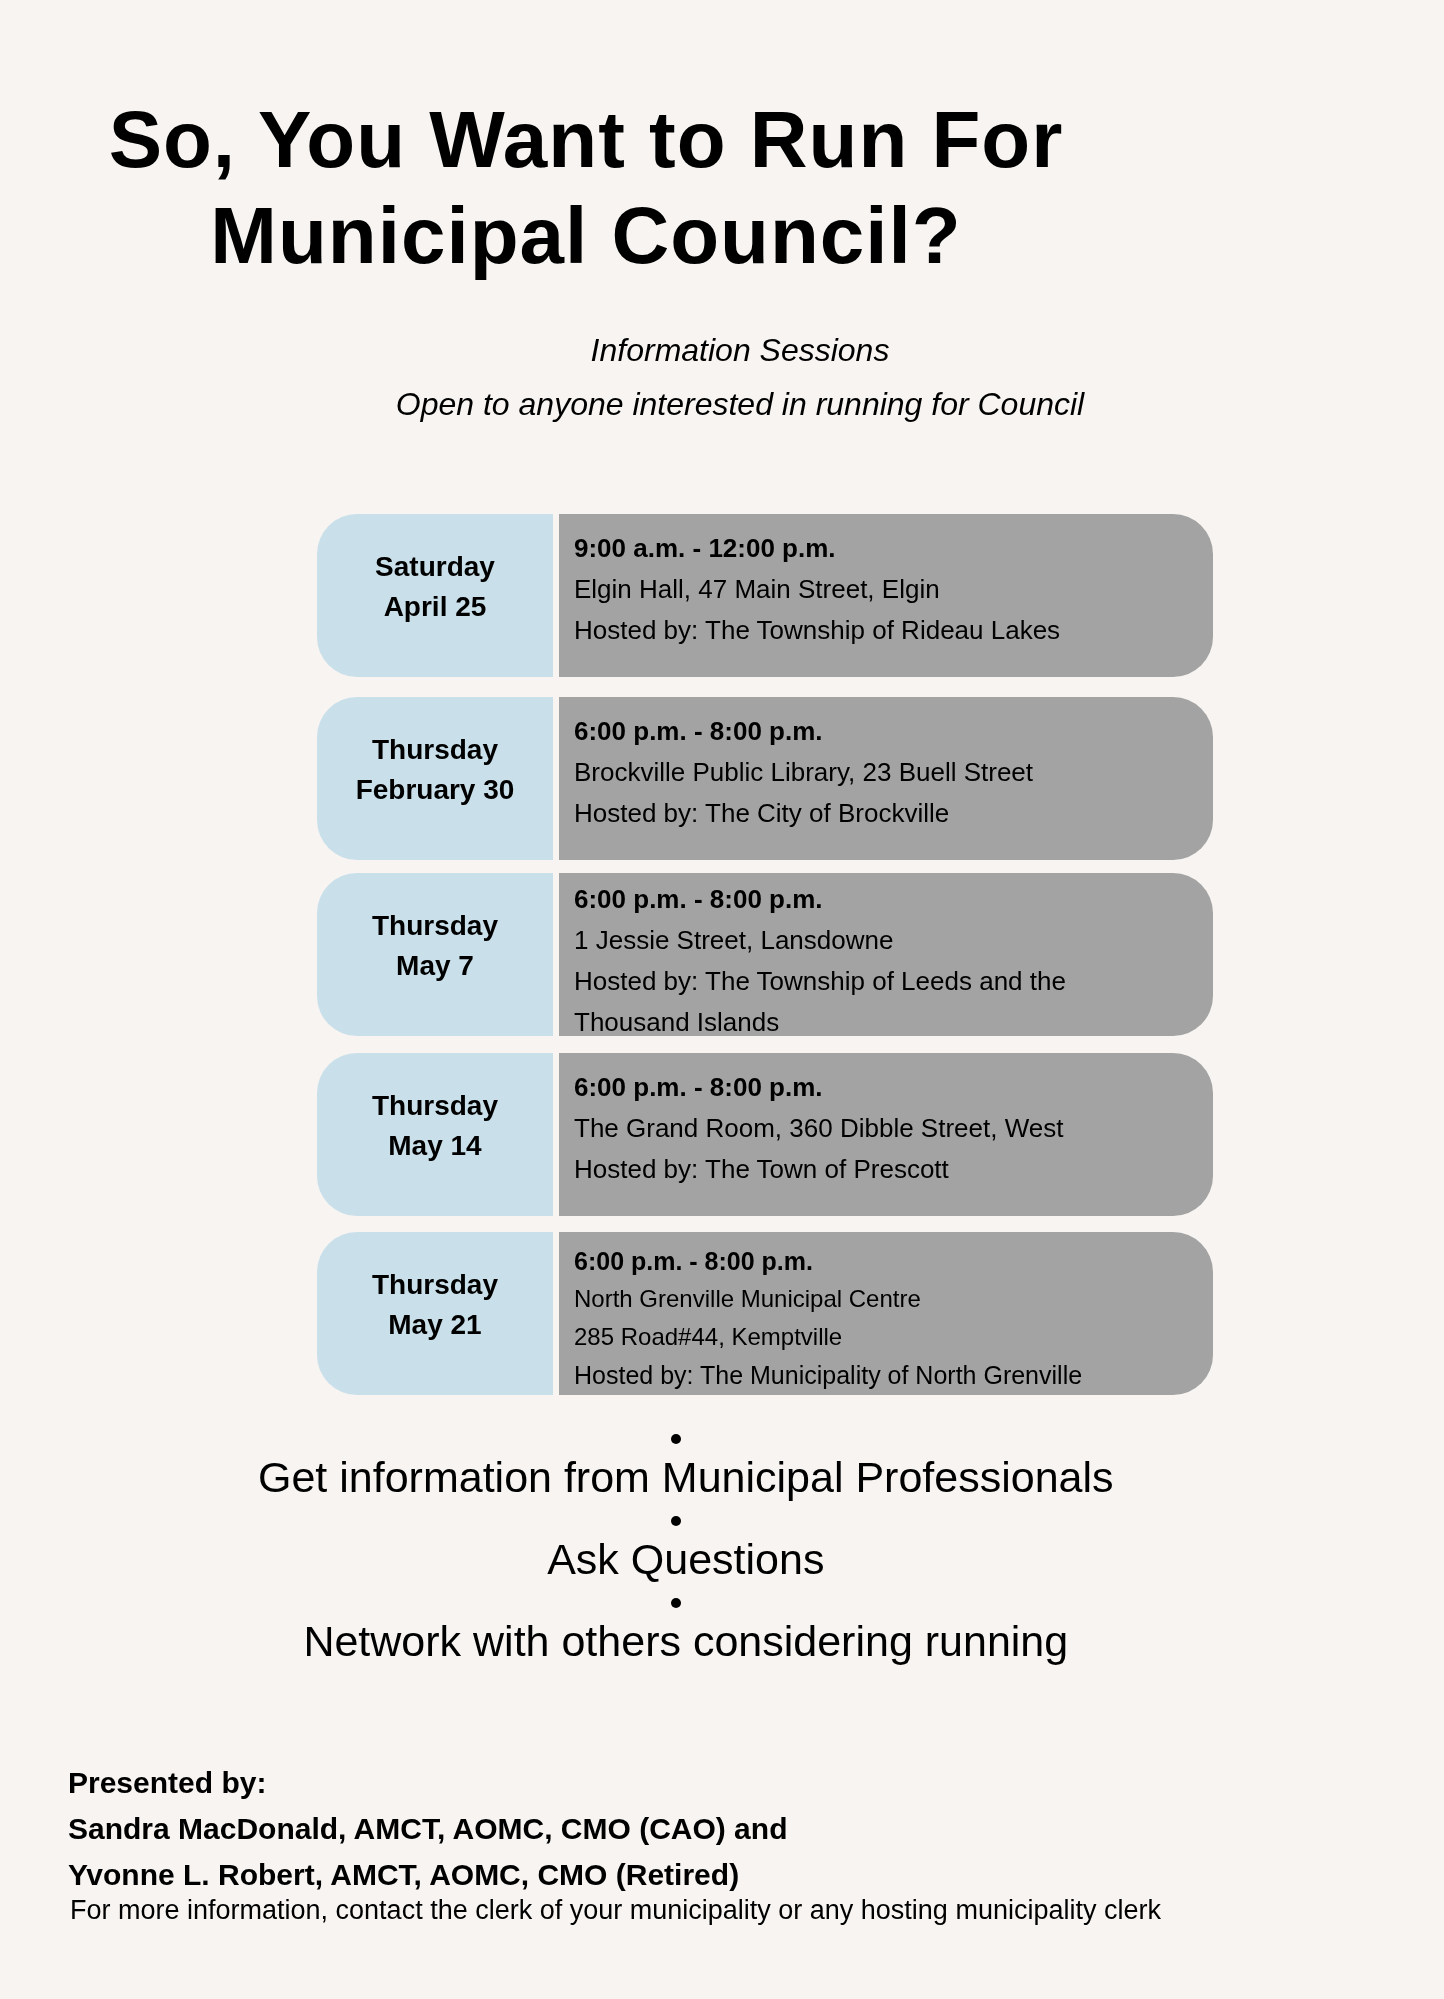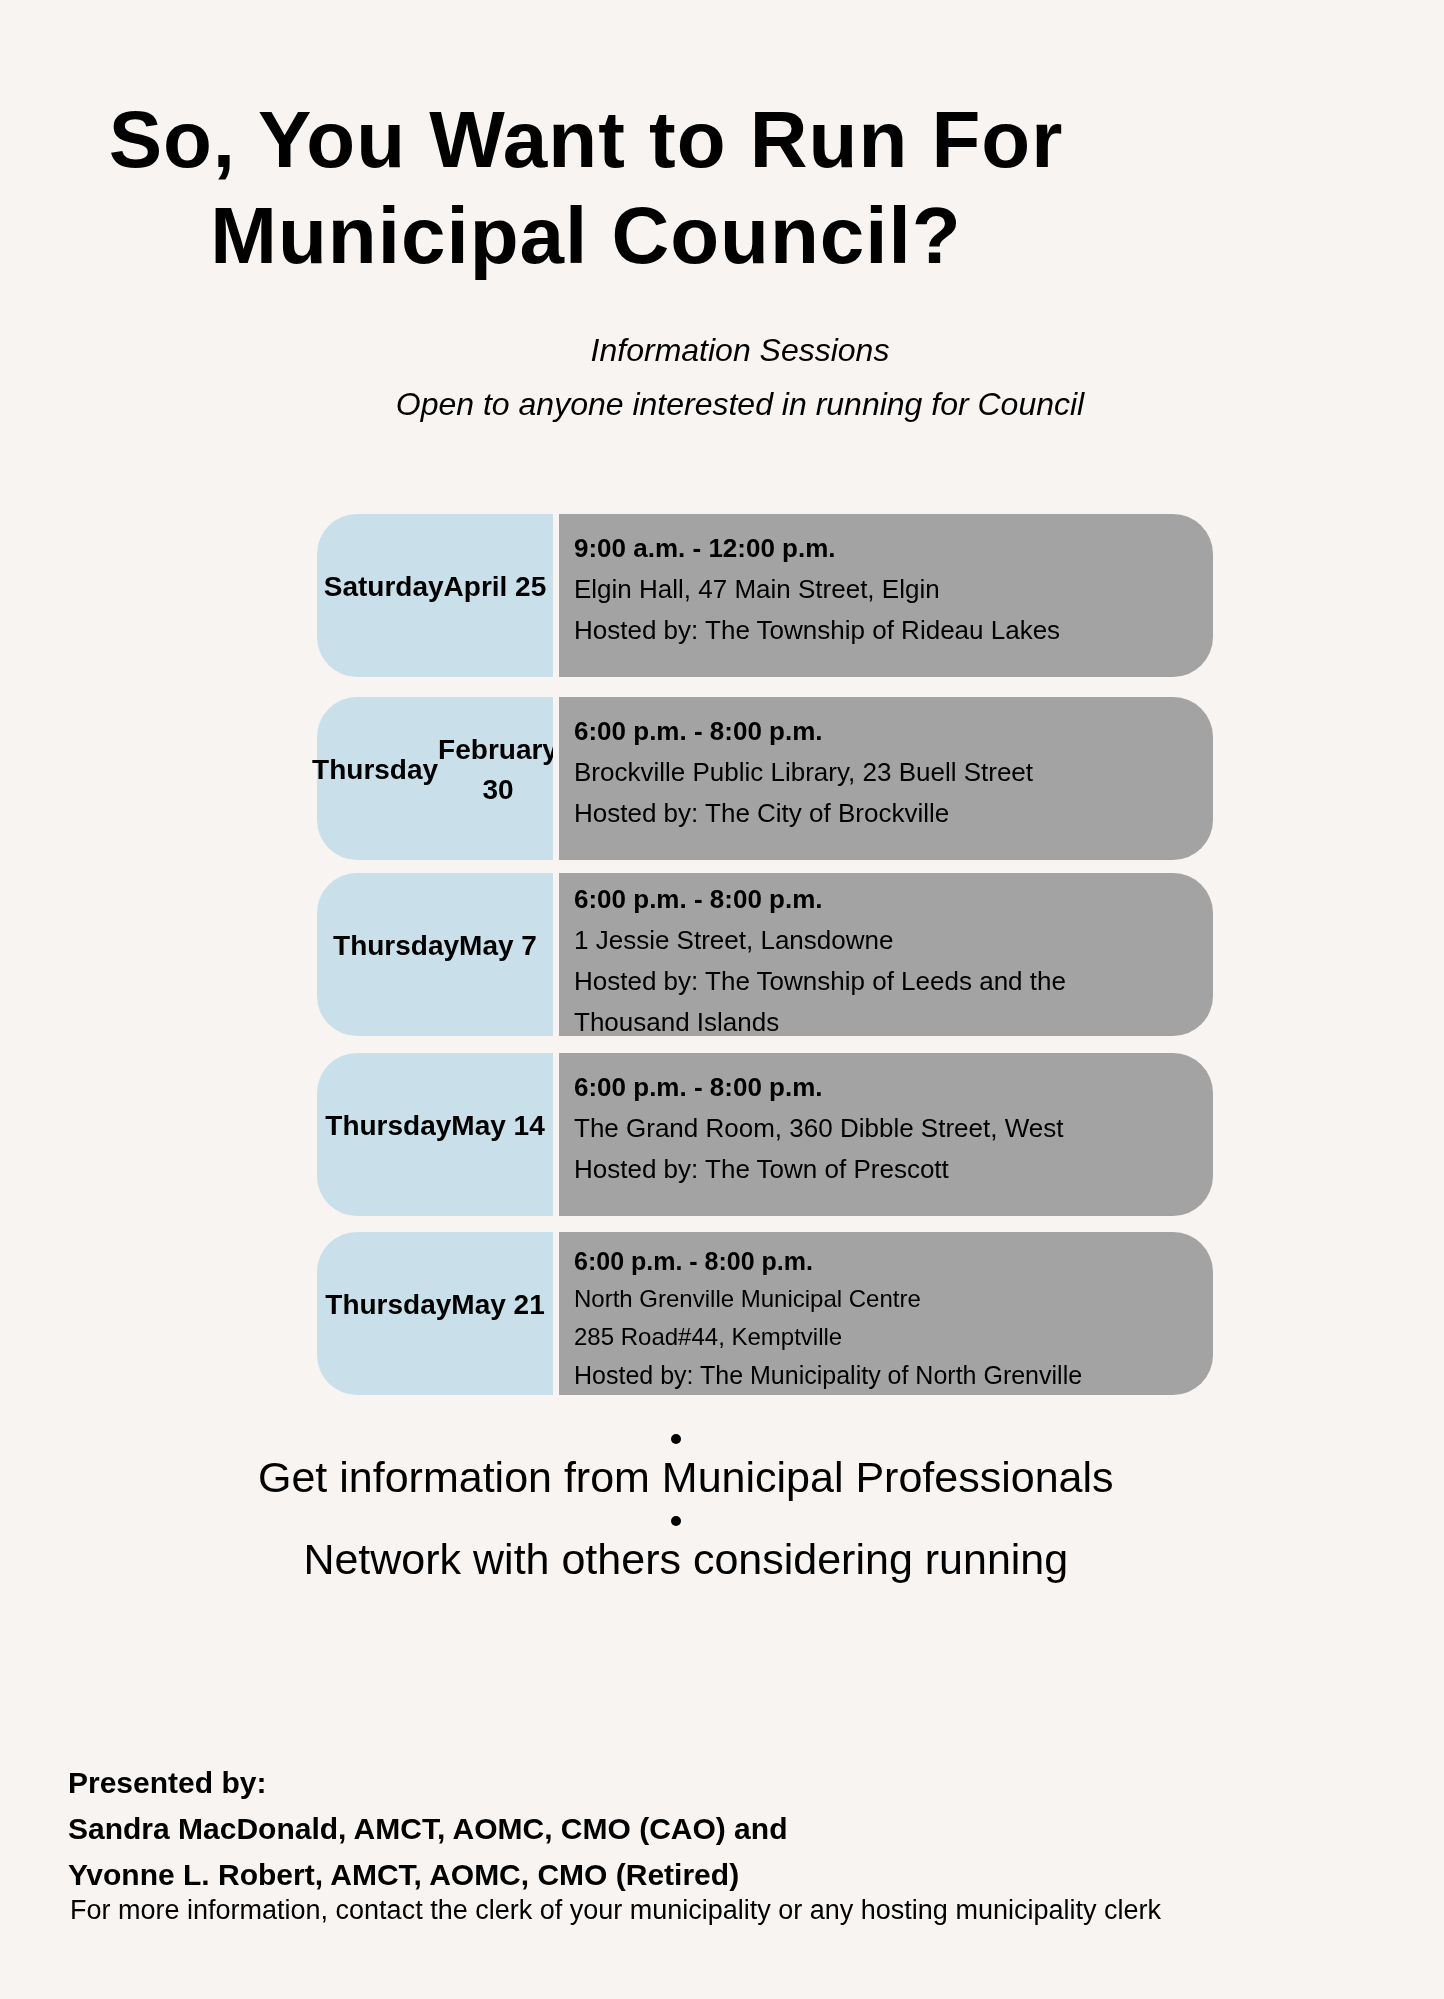--- a/index.html
+++ b/index.html
@@ -23,21 +23,21 @@
   .sub1 { top: 330px; }
   .sub2 { top: 384px; }
   .session {
     position: absolute; left: 317px; width: 896px; height: 163px;
     display: flex;
   }
   .date-cell {
     width: 236px; height: 100%;
     background: #c9e0ea;
     border-radius: 40px 0 0 40px;
-    display: flex; align-items: center; justify-content: center;
+    display: flex; flex-direction: column; align-items: center; justify-content: center;
     font-weight: bold; font-size: 28px; line-height: 40px; text-align: center;
     padding-bottom: 18px; box-sizing: border-box;
   }
   .divider { width: 6px; height: 100%; background: #f7f4f2; }
   .info-cell {
     flex: 1; height: 100%;
     background: #a3a3a3;
     border-radius: 0 40px 40px 0;
     padding: 14px 0 0 15px; box-sizing: border-box;
     font-size: 26px; line-height: 41px;
@@ -140,20 +140,24 @@
   </div>
 </div>
 
 <ul class="bullets">
   <li>
       <span class="dot"></span>
       <span>Get information from Municipal Professionals</span>
     </li>
   <li>
       <span class="dot"></span>
+      <span>Ask Questions</span>
+    </li>
+  <li>
+      <span class="dot"></span>
       <span>Network with others considering running</span>
     </li>
 </ul>
 
 <div class="presented">
   <div>Presented by:</div>
   <div>Sandra MacDonald, AMCT, AOMC, CMO (CAO) and</div>
   <div>Yvonne L. Robert, AMCT, AOMC, CMO (Retired)</div>
 </div>
 

